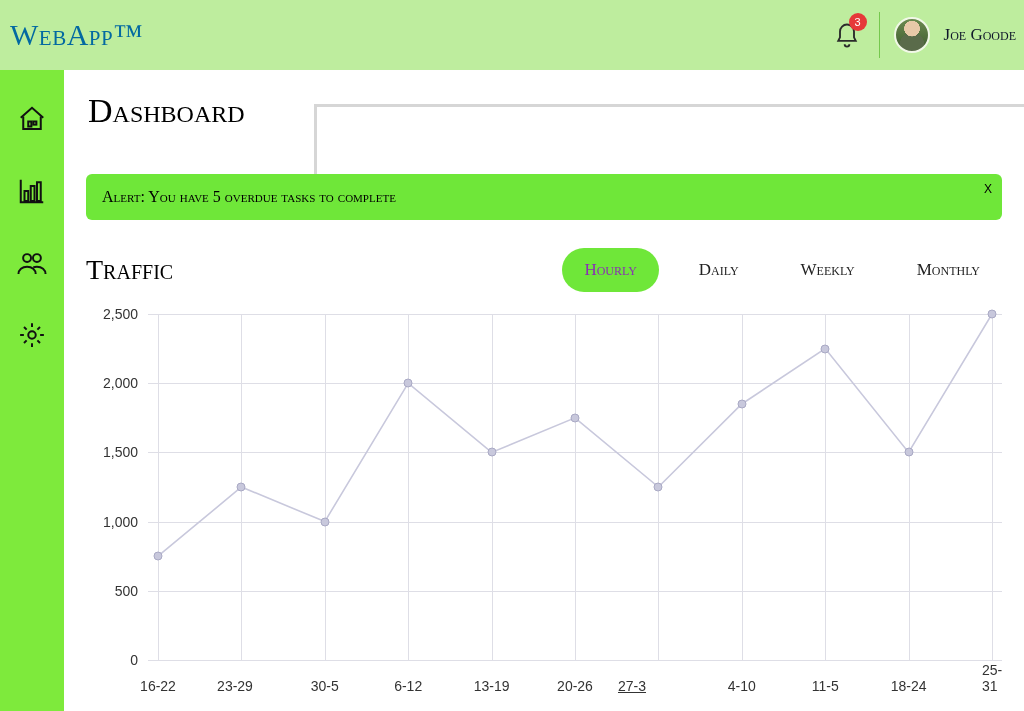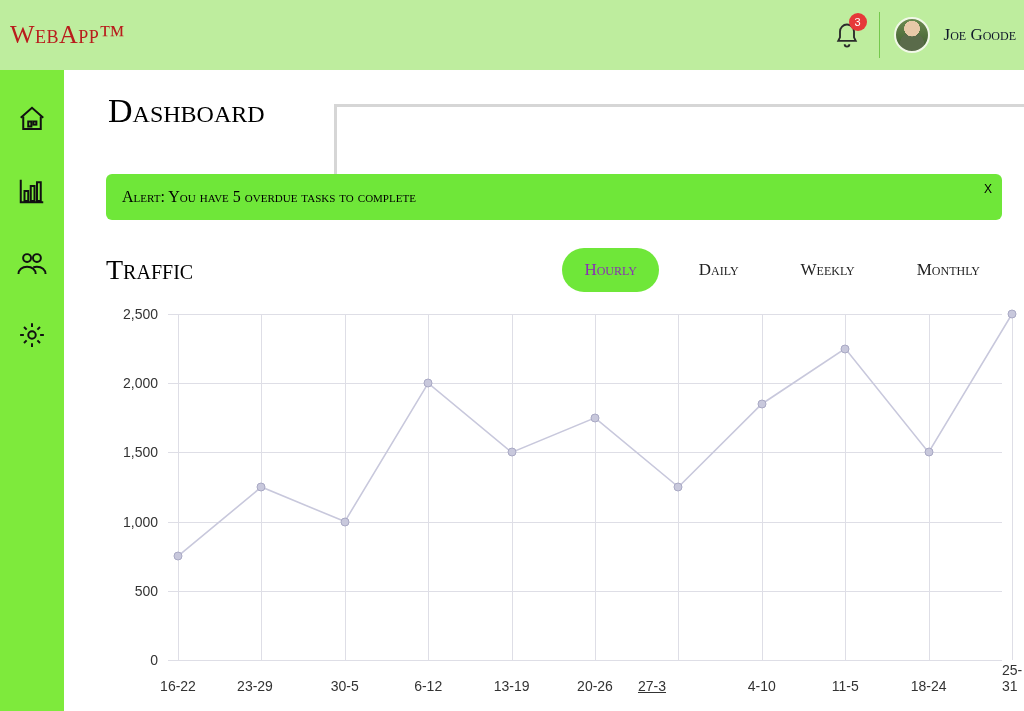--- a/index.html
+++ b/index.html
@@ -18,23 +18,23 @@
     background:var(--header-green);
     display:flex;
     align-items:center;
     justify-content:space-between;
     padding:0 8px 0 10px;
     position:relative;
     z-index:2;
   }
   .logo{
     font-variant:small-caps;
-    font-size:26px;
+    font-size:30px;
     letter-spacing:0.5px;
-    color:#b91c1c;
+    color:#0369a1;
   }
   .header-right{ display:flex; align-items:center; gap:14px;}
   .bell-wrap{ position:relative; width:36px; height:36px; display:flex; align-items:center; justify-content:center; cursor:pointer;}
   .badge{
     position:absolute;
     top:-4px; right:-2px;
     width:18px;height:18px;border-radius:50%;
     background:#e63939;color:#fff;font-size:11px;font-family:Arial,sans-serif;
     display:flex;align-items:center;justify-content:center;
   }
@@ -52,21 +52,21 @@
   .layout{ display:flex; height:calc(711px - 70px);}
   .sidebar{
     width:64px;
     background:var(--sidebar-green);
     display:flex; flex-direction:column; align-items:center;
     padding-top:32px;
     gap:38px;
   }
   .side-item{ width:34px;height:34px; display:flex;align-items:center;justify-content:center; cursor:pointer;}
   .side-item svg{ stroke:#111; }
-  .main{ flex:1; padding:0; position:relative;margin-left:20px;}
+  .main{ flex:1; padding:0; position:relative;}
   .title-area{ position:relative; height:78px;}
   .page-title{
     font-variant:small-caps;
     font-size:34px;
     padding:22px 0 0 24px;
   }
   .tab-shadow{
     position:absolute;
     left:250px; top:34px; right:0; height:110px;
     border-left:3px solid #d6d6d6;

